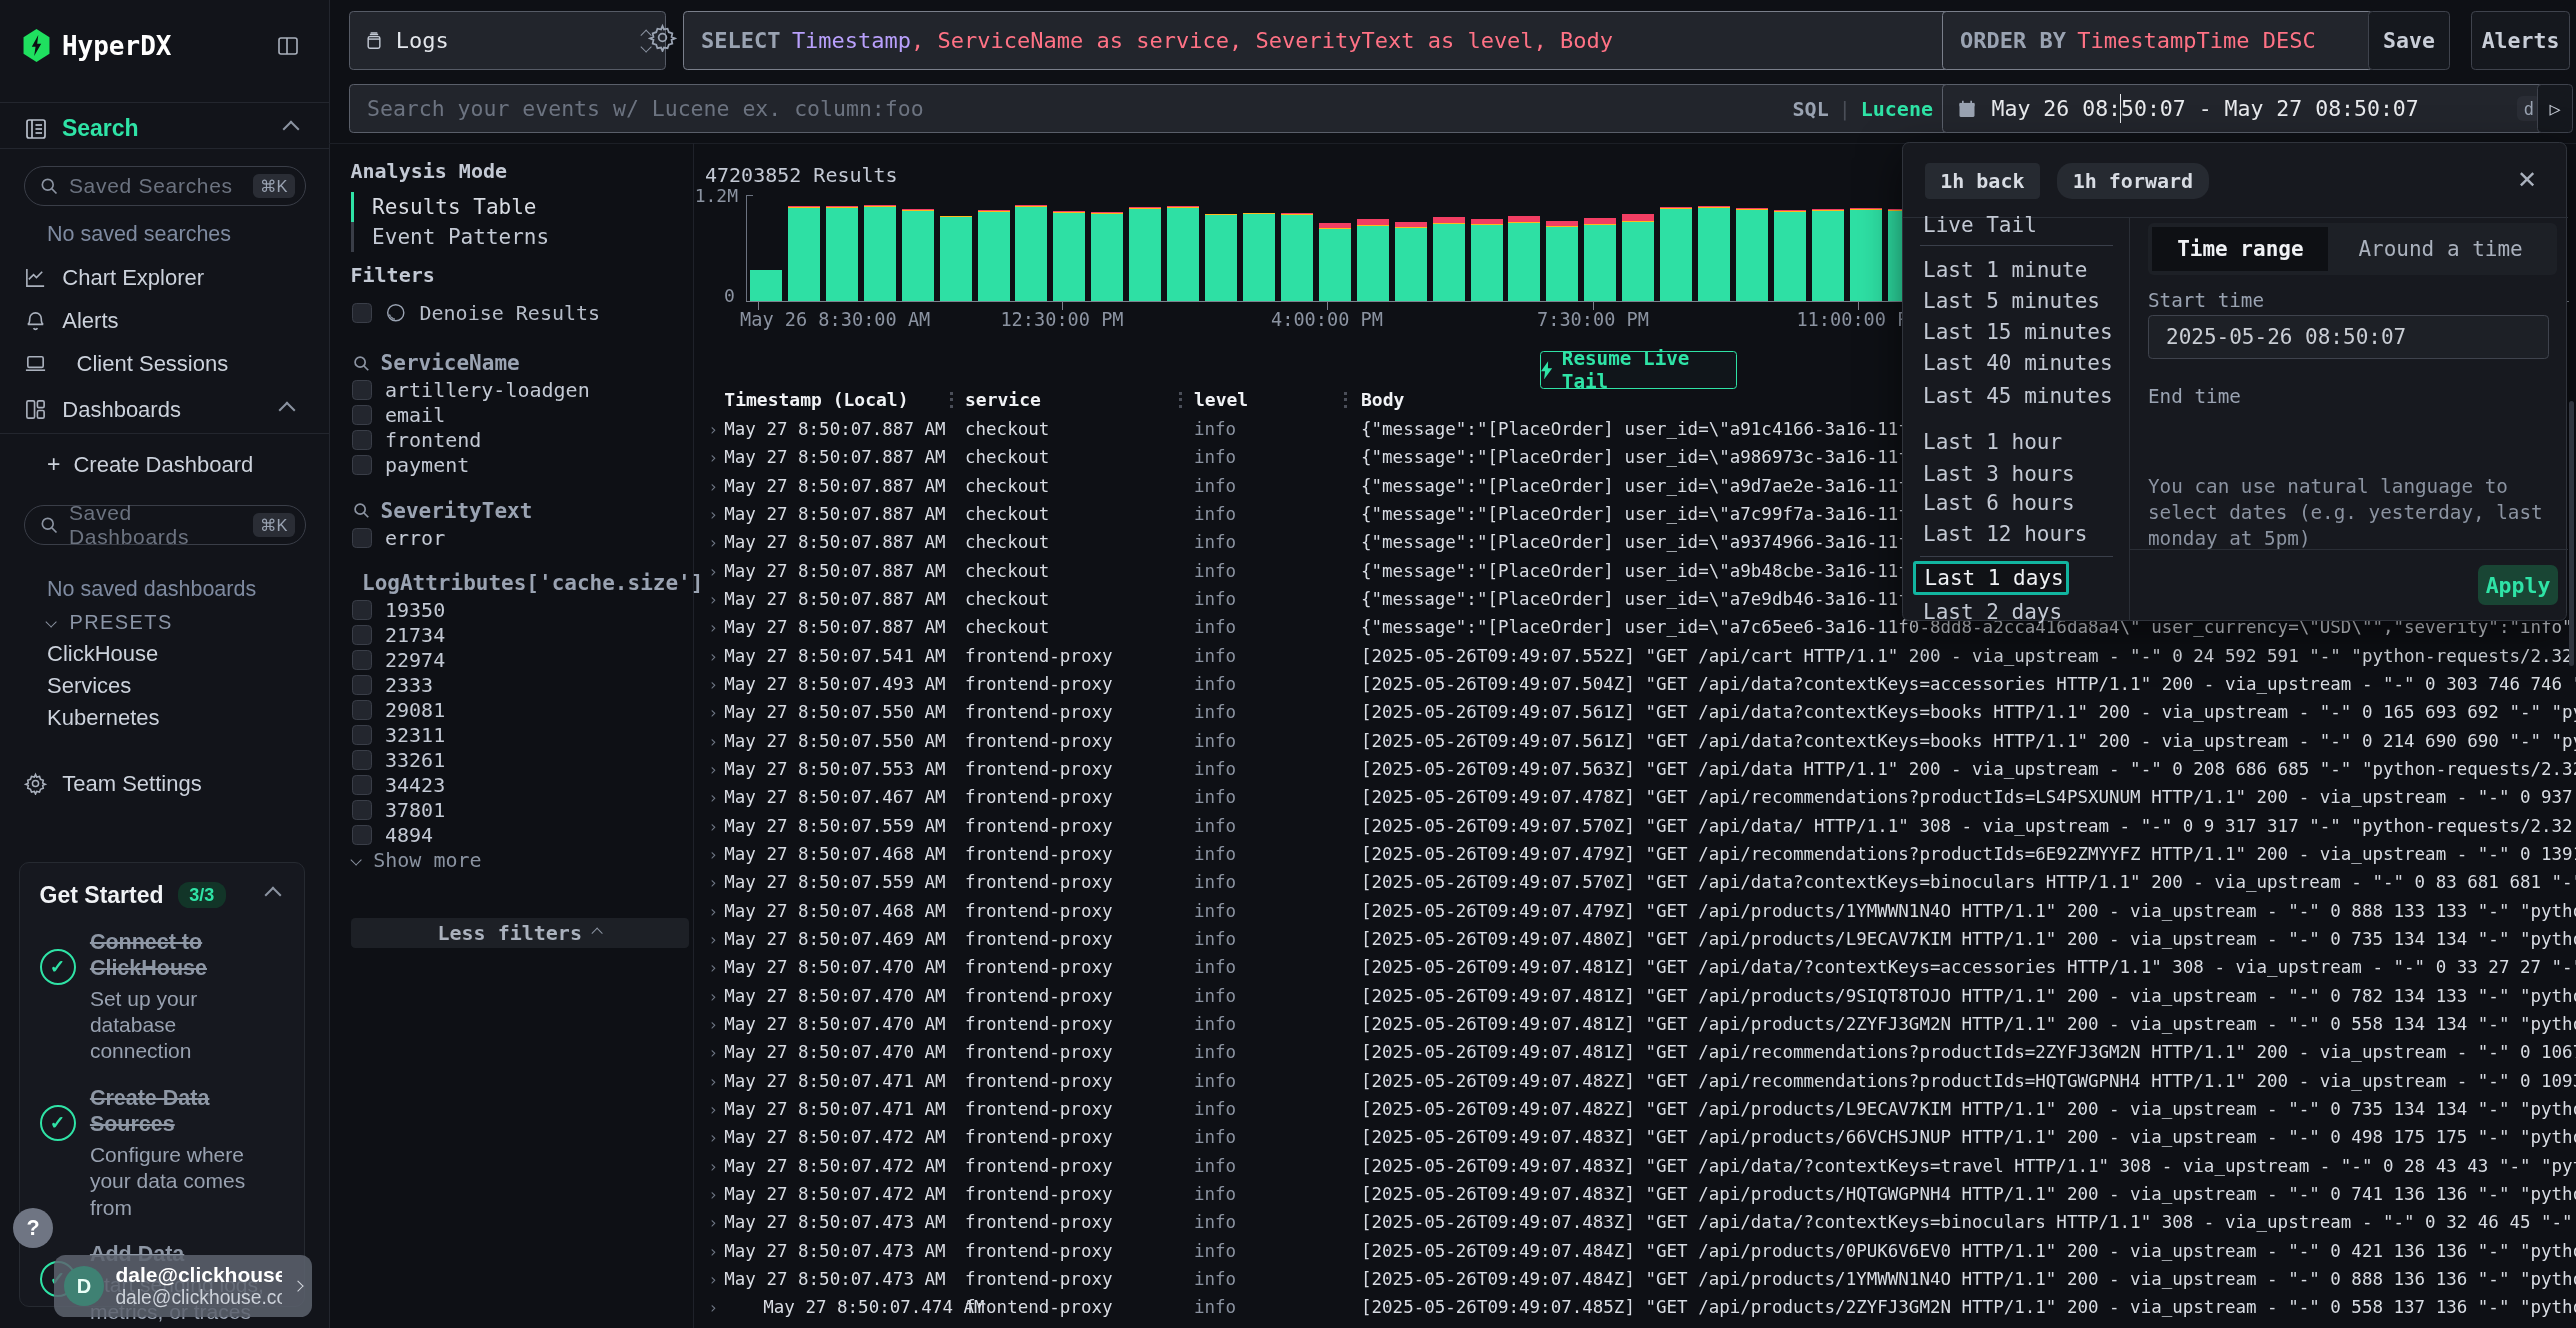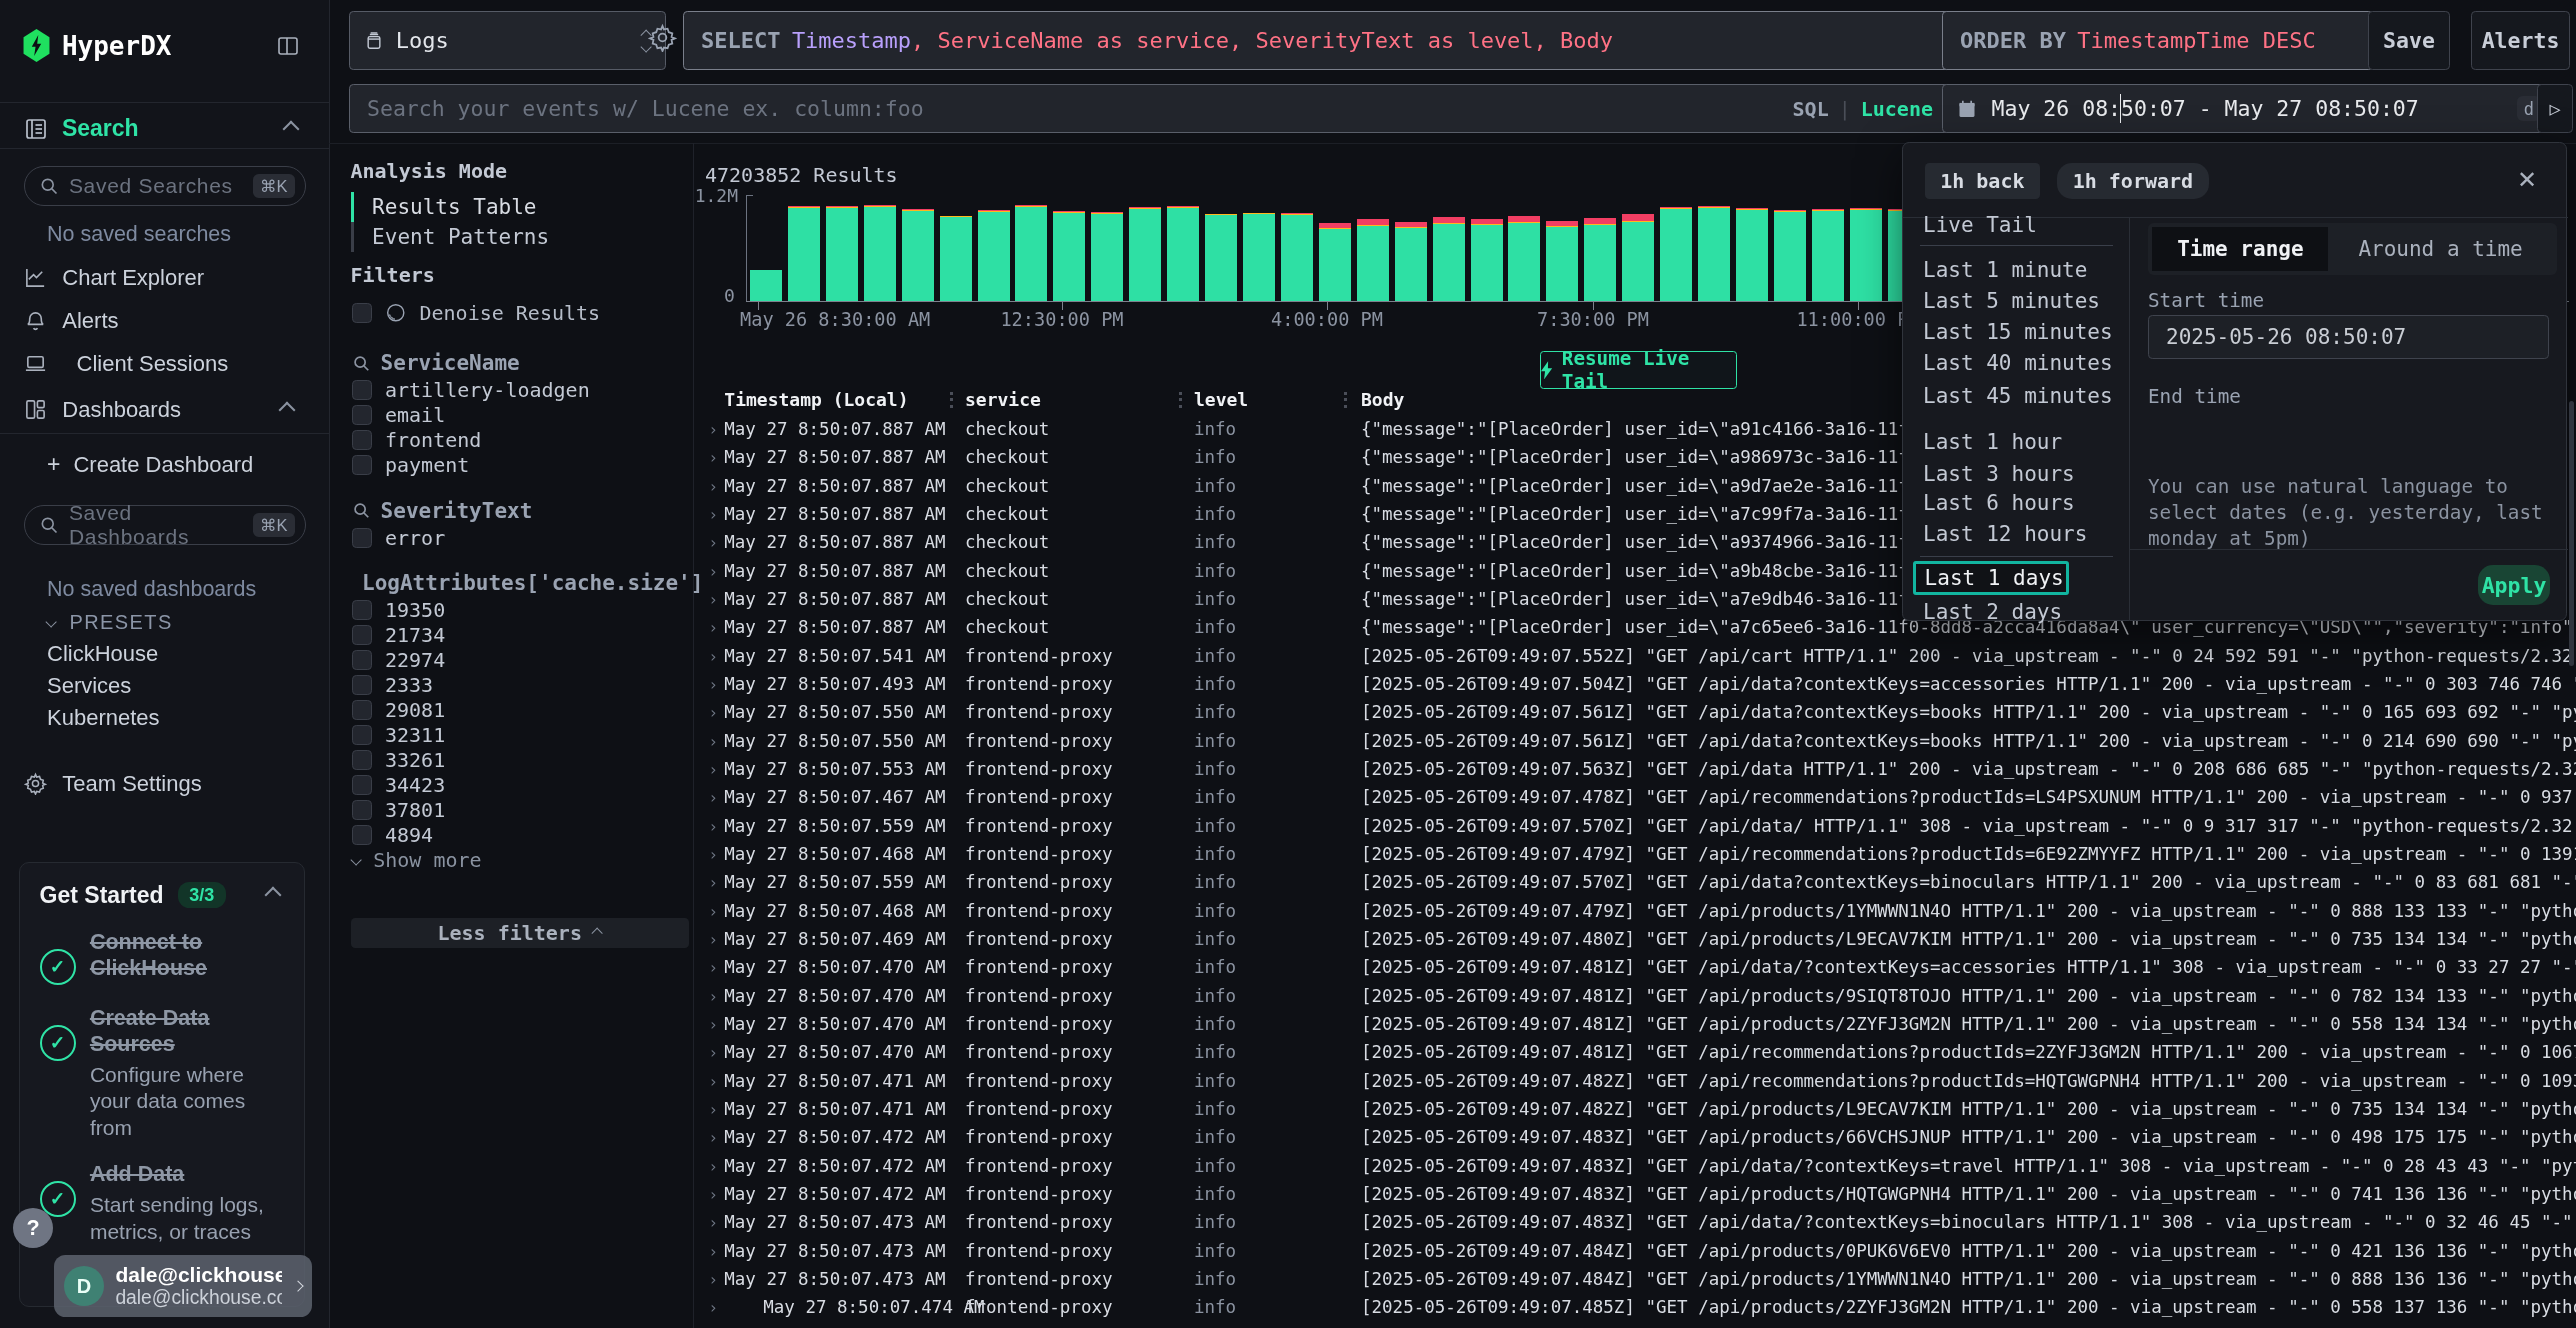--- a/index.html
+++ b/index.html
@@ -188,21 +188,21 @@
 
     <div id="gscard">
       <div style="display:flex;align-items:center;gap:14.3px;">
         <span style="font-size:23px;font-weight:bold;color:#f0f2f5;">Get Started</span>
         <span class="badge-green">3/3</span>
         <span class="chev up" style="margin-left:auto;margin-right:4.3px;"></span>
       </div>
       <div id="gs-items">
           <div class="gs-item">
             <span class="gs-check">✓</span>
-            <span style="flex:1;"><span class="gs-title">Connect to ClickHouse</span></span>
+            <span style="flex:1;"><span class="gs-title">Connect to ClickHouse</span><span class="gs-desc" style="display:block;">Set up your database connection</span></span>
           </div>
           <div class="gs-item">
             <span class="gs-check">✓</span>
             <span style="flex:1;"><span class="gs-title">Create Data Sources</span><span class="gs-desc" style="display:block;">Configure where your data comes from</span></span>
           </div>
           <div class="gs-item">
             <span class="gs-check">✓</span>
             <span style="flex:1;"><span class="gs-title">Add Data</span><span class="gs-desc" style="display:block;">Start sending logs, metrics, or traces</span></span>
           </div>
         </div>
@@ -820,21 +820,21 @@
     <div class="abs" style="left:245px;top:80px;width:409px;height:52px;background:#1d2026;border-radius:5.7px;display:flex;padding:4.3px;box-sizing:border-box;">
       <div class="mono" style="flex:0 0 44%;background:#0e1014;border-radius:0;display:flex;align-items:center;justify-content:center;color:#f0f2f5;font-weight:bold;font-size:21px;">Time range</div>
       <div class="mono" style="flex:1;display:flex;align-items:center;justify-content:center;color:#aab1bd;font-size:21px;">Around a time</div>
     </div>
 
     <div class="inlabel mono" style="top:146px;">Start time</div>
     <div class="input mono" style="top:172px;">2025-05-26 08:50:07</div>
     <div class="inlabel mono" style="top:242px;">End time</div>
     <div class="abs mono" style="left:245px;top:331px;width:409px;font-size:19.3px;line-height:1.35;color:#8b93a1;">You can use natural language to select dates (e.g. yesterday, last monday at 5pm)</div>
     <div class="abs" style="left:226px;top:406px;width:439px;border-top:0.7px solid #2a2e36;"></div>
-    <div class="abs mono" style="left:575px;top:422px;width:72px;height:40px;background:#194534;border-radius:15px;display:flex;align-items:center;justify-content:center;color:#2fe3a6;font-weight:bold;font-size:21.5px;">Apply</div>
+    <div class="abs mono" style="left:575px;top:422px;width:80px;height:40px;background:#194534;border-radius:7px;display:flex;align-items:center;justify-content:center;color:#2fe3a6;font-weight:bold;font-size:21.5px;">Apply</div>
   </div>
 
 <div class="xlab mono" style="left: 728px; transform: none; padding-left: 12px;">May 26 8:30:00 AM</div>
     <div class="abs" style="left: 758px; top: 301px; width: 1.4px; height: 8.6px; background: rgb(125, 130, 141);"></div>
     <div class="xlab mono" style="left: 1062px;">12:30:00 PM</div>
     <div class="abs" style="left: 1062px; top: 301px; width: 1.4px; height: 8.6px; background: rgb(125, 130, 141);"></div>
     <div class="xlab mono" style="left: 1327px;">4:00:00 PM</div>
     <div class="abs" style="left: 1327px; top: 301px; width: 1.4px; height: 8.6px; background: rgb(125, 130, 141);"></div>
     <div class="xlab mono" style="left: 1593px;">7:30:00 PM</div>
     <div class="abs" style="left: 1593px; top: 301px; width: 1.4px; height: 8.6px; background: rgb(125, 130, 141);"></div>

